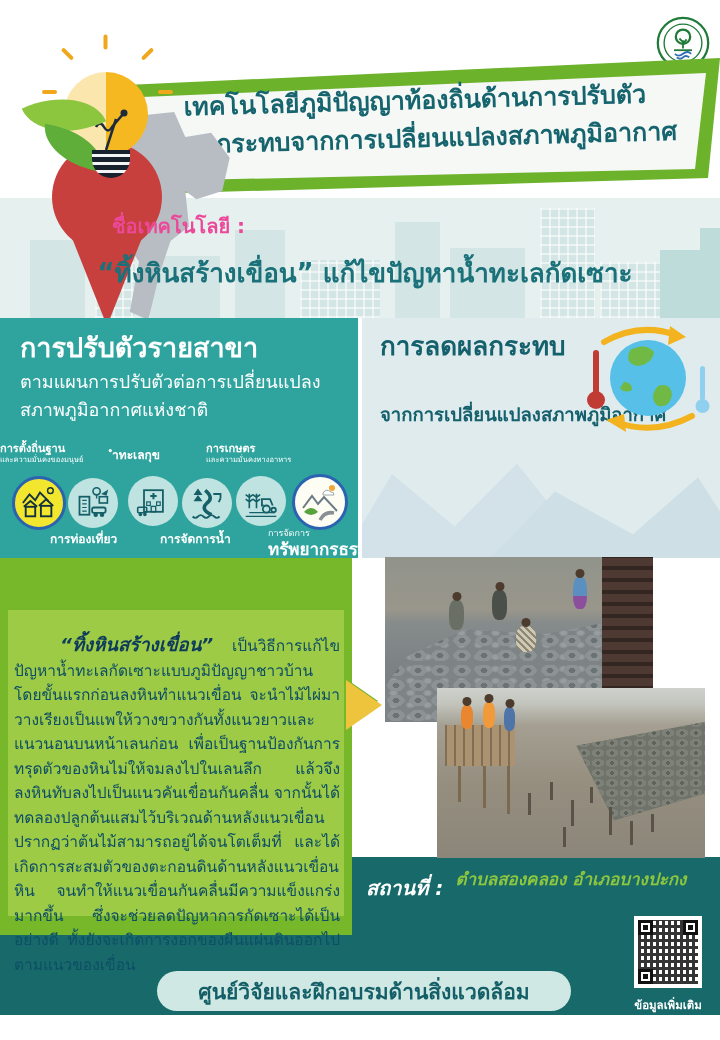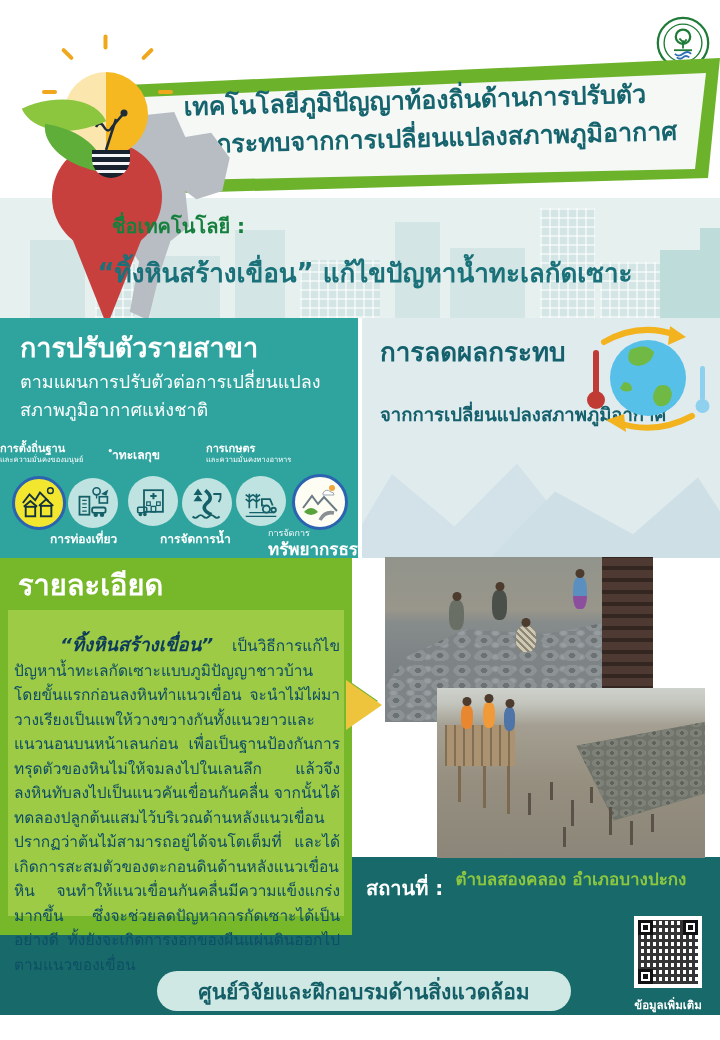--- a/index.html
+++ b/index.html
@@ -37,21 +37,21 @@
       background:linear-gradient(90deg,#fbe7ae 0 50%,#f5b821 50%);}
   .bulb-base{position:absolute;left:92px;top:150px;width:38px;height:28px;border-radius:0 0 19px 19px;
       background:repeating-linear-gradient(0deg,#18222e 0 5px,#f3f5f6 5px 8px);}
   .leaf1{position:absolute;left:28px;top:92px;width:72px;height:46px;background:#8cc63f;
       border-radius:0 100% 0 100%;transform:rotate(-24deg);}
   .leaf2{position:absolute;left:42px;top:128px;width:64px;height:40px;background:#5fae3a;
       border-radius:0 100% 0 100%;transform:rotate(8deg);}
   .ray{position:absolute;width:15px;height:4px;border-radius:2px;background:#f0a71b;}
 
   
-  .tech-label{position:absolute;left:112px;top:210px;color:#15803d;font-weight:bold;font-size:20px;}
+  .tech-label{position:absolute;left:112px;top:210px;color:#ec4899;font-weight:bold;font-size:20px;}
   .tech-quote{position:absolute;left:80px;top:252px;width:570px;text-align:center;
       color:#1a7179;font-weight:bold;font-size:26px;}
 
   
   .sector-panel{position:absolute;left:0;top:318px;width:358px;height:240px;background:#2fa49f;}
   .sector-title{position:absolute;left:20px;top:8px;color:#fff;font-weight:bold;font-size:27px;}
   .sector-sub{position:absolute;left:20px;top:50px;width:325px;color:#fff;font-size:18px;line-height:1.55;}
   .icon-circle{position:absolute;width:50px;height:50px;border-radius:50%;background:#bfe3e0;
       display:flex;align-items:center;justify-content:center;}
   .icon-circle.hl-yellow{background:#f2e72e;border:3px solid #2b63b0;width:48px;height:48px;}
@@ -62,21 +62,21 @@
   .sec-label.big .l1{font-size:12px;}
   .sec-label.nat .l1{font-weight:normal;font-size:9px;}
   .sec-label.nat .l2{font-weight:bold;font-size:17px;}
 
   
   .impact-panel{position:absolute;left:362px;top:318px;width:358px;height:240px;background:#e0ebee;overflow:hidden;}
   .mtn1{position:absolute;left:-20px;bottom:0;width:250px;height:105px;background:#d2e2e8;
       clip-path:polygon(0 100%,20% 20%,45% 70%,70% 10%,100% 100%);}
   .mtn2{position:absolute;right:-30px;bottom:0;width:260px;height:95px;background:#cfdfe6;
       clip-path:polygon(0 100%,25% 30%,55% 75%,80% 15%,100% 100%);}
-  .impact-title{position:absolute;left:18px;top:18px;color:#14606c;font-weight:bold;font-size:26px;line-height:1.28;}
+  .impact-title{position:absolute;left:18px;top:12px;color:#14606c;font-weight:bold;font-size:26px;line-height:1.28;}
   .impact-sub{position:absolute;left:18px;top:82px;color:#14606c;font-weight:bold;font-size:18.5px;}
   .impact-desc{position:absolute;left:6px;top:134px;width:346px;text-align:center;
       color:#17727c;font-weight:bold;font-size:16px;line-height:1.8;}
 
   
   .details-panel{position:absolute;left:0;top:558px;width:352px;height:377px;background:#77b82a;z-index:3;}
   .details-title{position:absolute;left:18px;top:4px;color:#fff;font-weight:bold;font-size:29px;}
   .details-inner{position:absolute;left:8px;top:52px;width:336px;height:306px;background:#9ecb45;}
   .details-text{position:absolute;left:14px;top:56px;width:326px;color:#0e4e66;
       font-size:15.5px;line-height:1.58;text-align:justify;text-indent:46px;}
@@ -107,21 +107,21 @@
   .dam-ridge{position:absolute;left:0;top:0;width:100%;height:100%;background:#6f736a;
       clip-path:polygon(52% 34%,100% 20%,100% 62%,66% 78%);
       background-image:radial-gradient(#5e6259 25%,#7d8177 26% 60%,transparent 61%);background-size:14px 10px;}
   .platform{position:absolute;left:3%;top:22%;width:26%;height:24%;background:#ab9371;
       background-image:repeating-linear-gradient(90deg,rgba(0,0,0,.25) 0 2px,transparent 2px 9px);}
   .leg{position:absolute;width:3px;background:#7c6a50;}
   .stake{position:absolute;width:3px;background:#5a5246;}
 
   
   .bottom-band{position:absolute;left:0;top:857px;width:720px;height:158px;background:#176a69;z-index:0;}
-  .location{position:absolute;left:366px;top:866px;display:flex;gap:12px;z-index:2;}
+  .location{position:absolute;left:366px;top:866px;display:flex;gap:12px;z-index:2;font-style:italic;}
   .loc-label{color:#fff;font-weight:bold;font-size:20px;padding-top:6px;}
   .loc-value{color:#8dc63f;font-weight:bold;font-size:17px;line-height:1.55;}
   .pill{position:absolute;left:157px;top:971px;width:414px;height:40px;border-radius:21px;
       background:#cfe8e4;display:flex;align-items:center;justify-content:center;z-index:2;
       color:#145f67;font-weight:bold;font-size:21px;}
   .qr{position:absolute;left:634px;top:916px;width:68px;height:72px;background:#fff;padding:3px;box-sizing:border-box;z-index:2;}
   .qr-noise{position:absolute;inset:4px;background-color:#fff;
       background-image:repeating-linear-gradient(90deg,#111 0 3px,transparent 3px 6px),
                        repeating-linear-gradient(0deg,#111 0 3px,transparent 3px 7px);
       opacity:.85;}
@@ -334,21 +334,20 @@
     <div class="stake" style="left:57%;top:58%;height:16px;"></div>
     <div class="stake" style="left:64%;top:70%;height:28px;"></div>
     <div class="stake" style="left:72%;top:78%;height:24px;"></div>
     <div class="stake" style="left:80%;top:74%;height:18px;"></div>
     <div class="stake" style="left:47%;top:82%;height:20px;"></div>
   </div>
 
   <div class="arrow-right-shadow"></div>
   <div class="arrow-right"></div>
   <div class="details-panel">
-    <div class="details-title">รายละเอียด</div>
     <div class="details-inner"></div>
     <p class="details-text"><span class="details-lead">“ทิ้งหินสร้างเขื่อน”</span> <span>เป็นวิธีการแก้ไขปัญหาน้ำทะเลกัดเซาะแบบภูมิปัญญาชาวบ้าน โดยขั้นแรกก่อนลงหินทำแนวเขื่อน จะนำไม้ไผ่มาวางเรียงเป็นแพให้วางขวางกันทั้งแนวยาวและแนวนอนบนหน้าเลนก่อน เพื่อเป็นฐานป้องกันการทรุดตัวของหินไม่ให้จมลงไปในเลนลึก แล้วจึงลงหินทับลงไปเป็นแนวคันเขื่อนกันคลื่น จากนั้นได้ทดลองปลูกต้นแสมไว้บริเวณด้านหลังแนวเขื่อน ปรากฏว่าต้นไม้สามารถอยู่ได้จนโตเต็มที่ และได้เกิดการสะสมตัวของตะกอนดินด้านหลังแนวเขื่อนหิน จนทำให้แนวเขื่อนกันคลื่นมีความแข็งแกร่งมากขึ้น ซึ่งจะช่วยลดปัญหาการกัดเซาะได้เป็นอย่างดี ทั้งยังจะเกิดการงอกของผืนแผ่นดินออกไปตามแนวของเขื่อน</span></p>
   </div>
 
   <div class="location">
     <span class="loc-label">สถานที่ :</span>
     <span class="loc-value">
       <div>ตำบลสองคลอง อำเภอบางปะกง</div>
     </span>
   </div>

